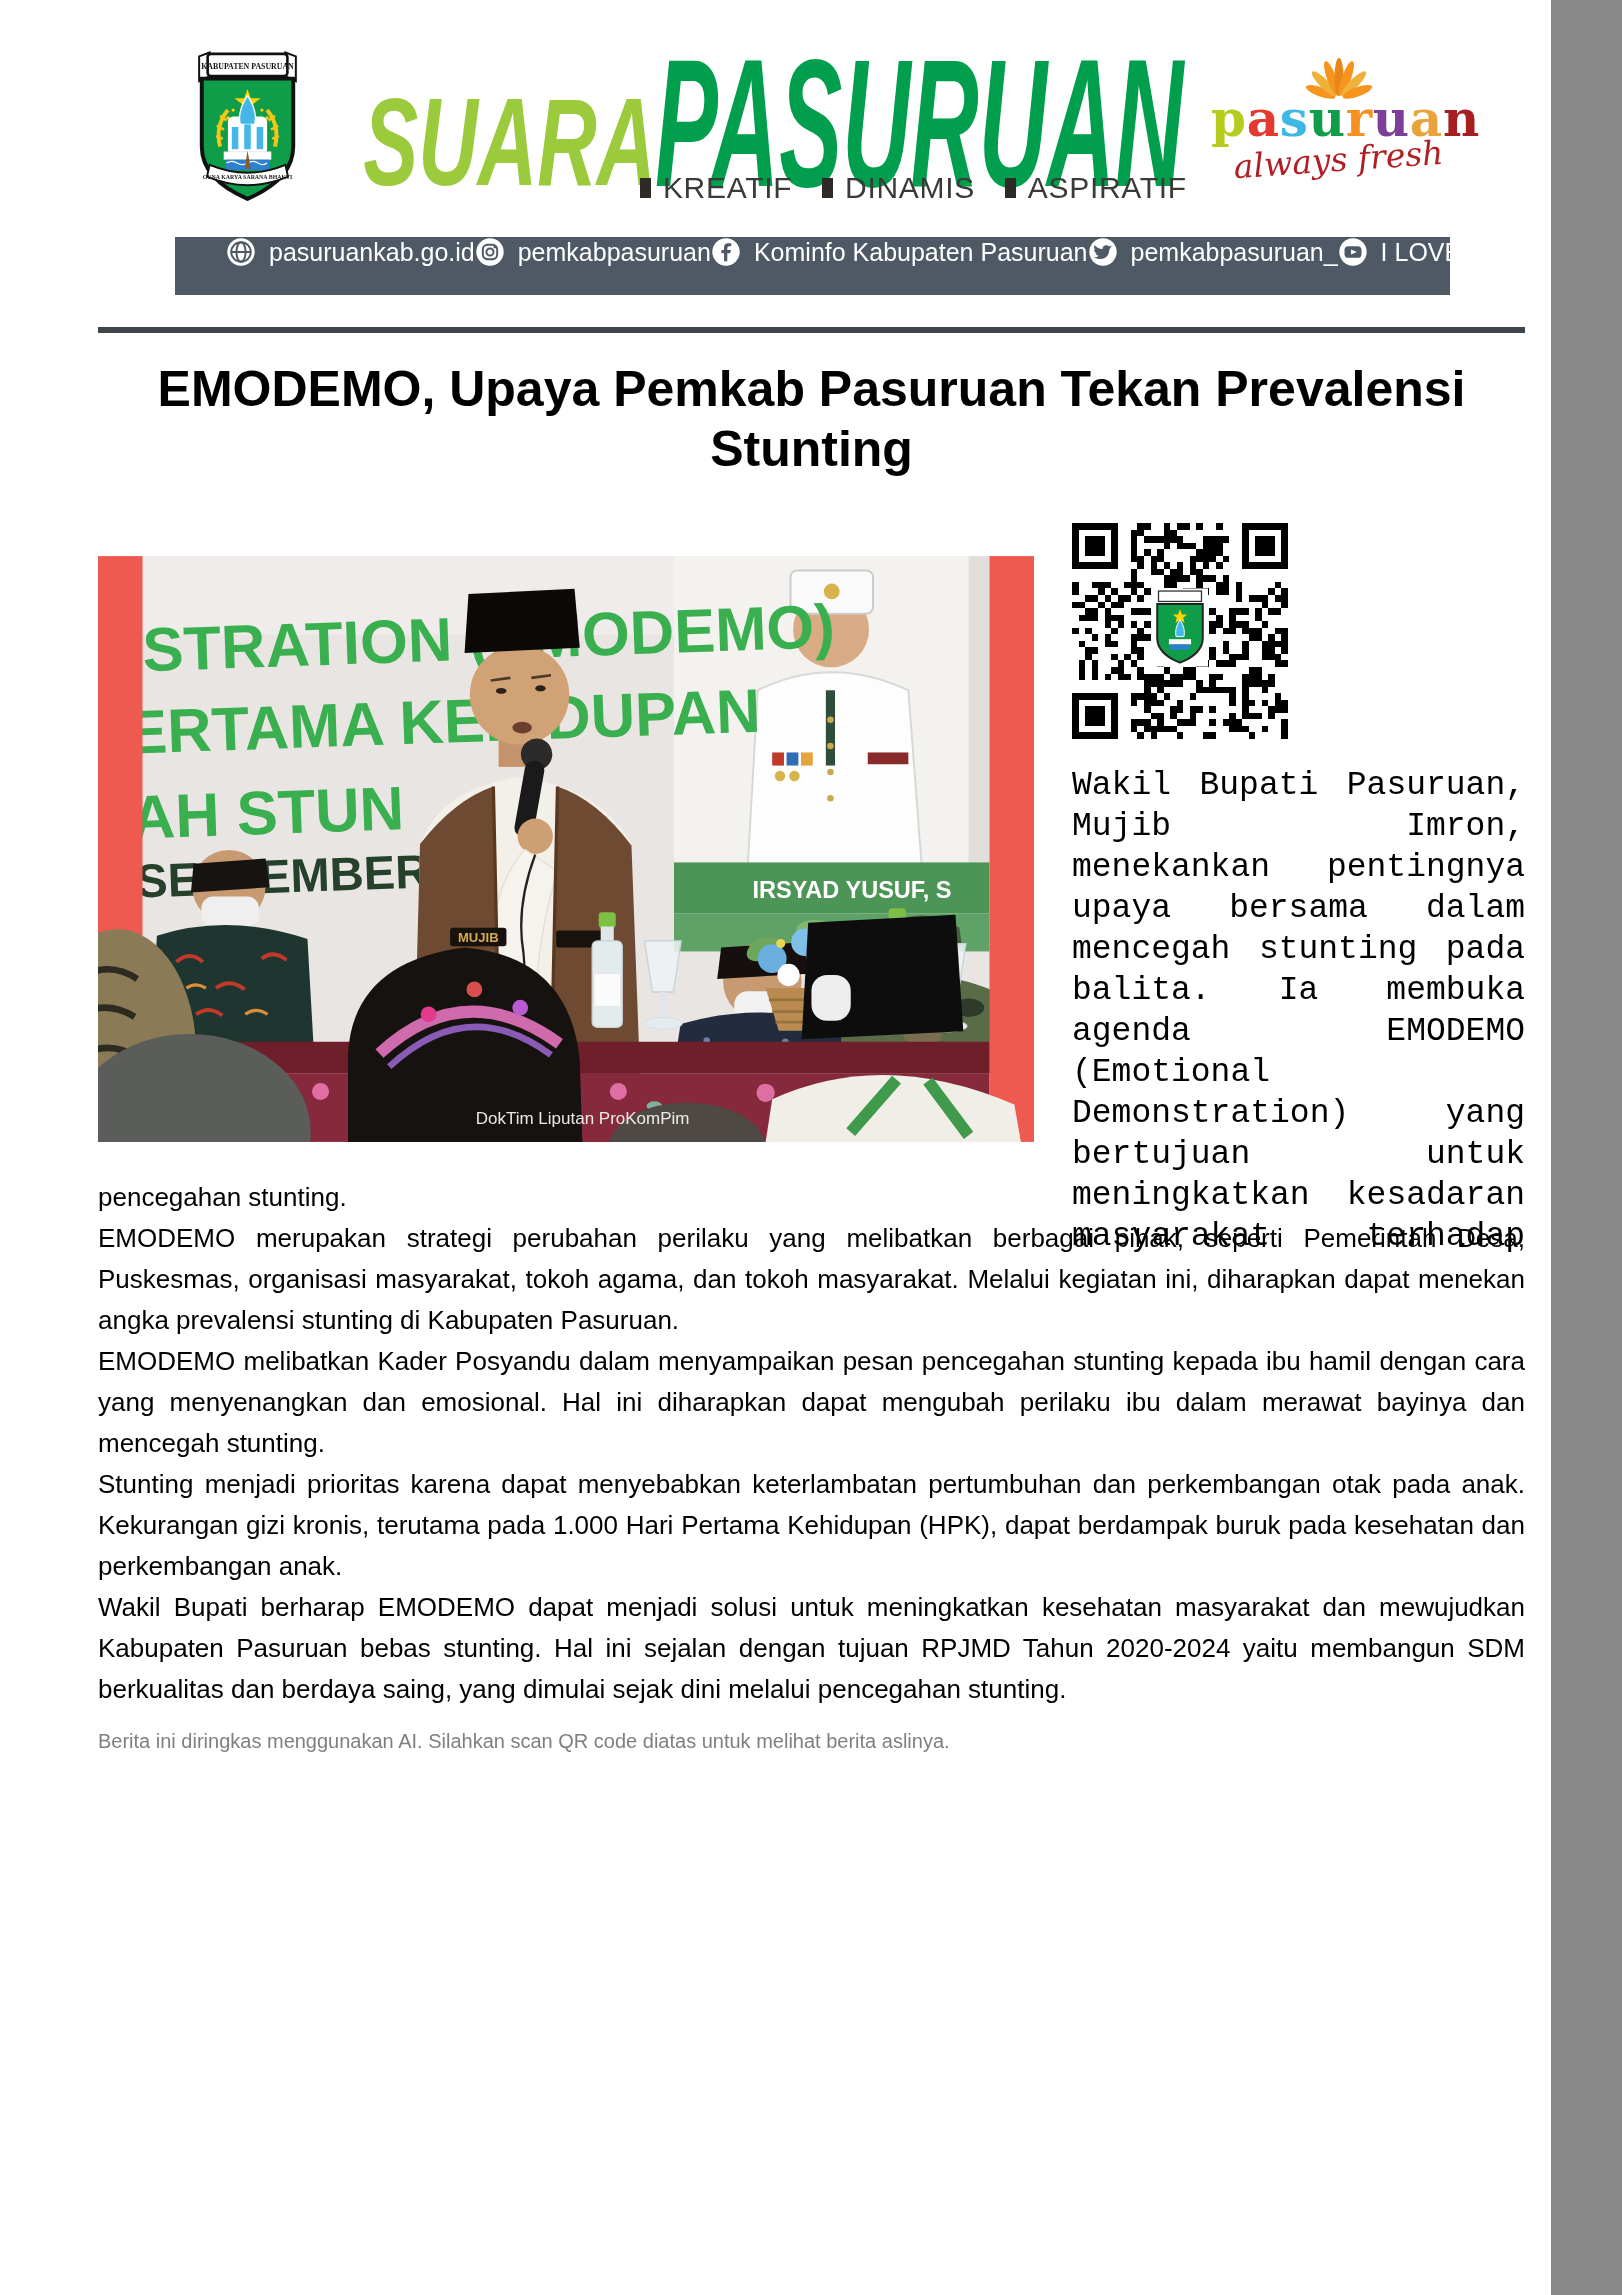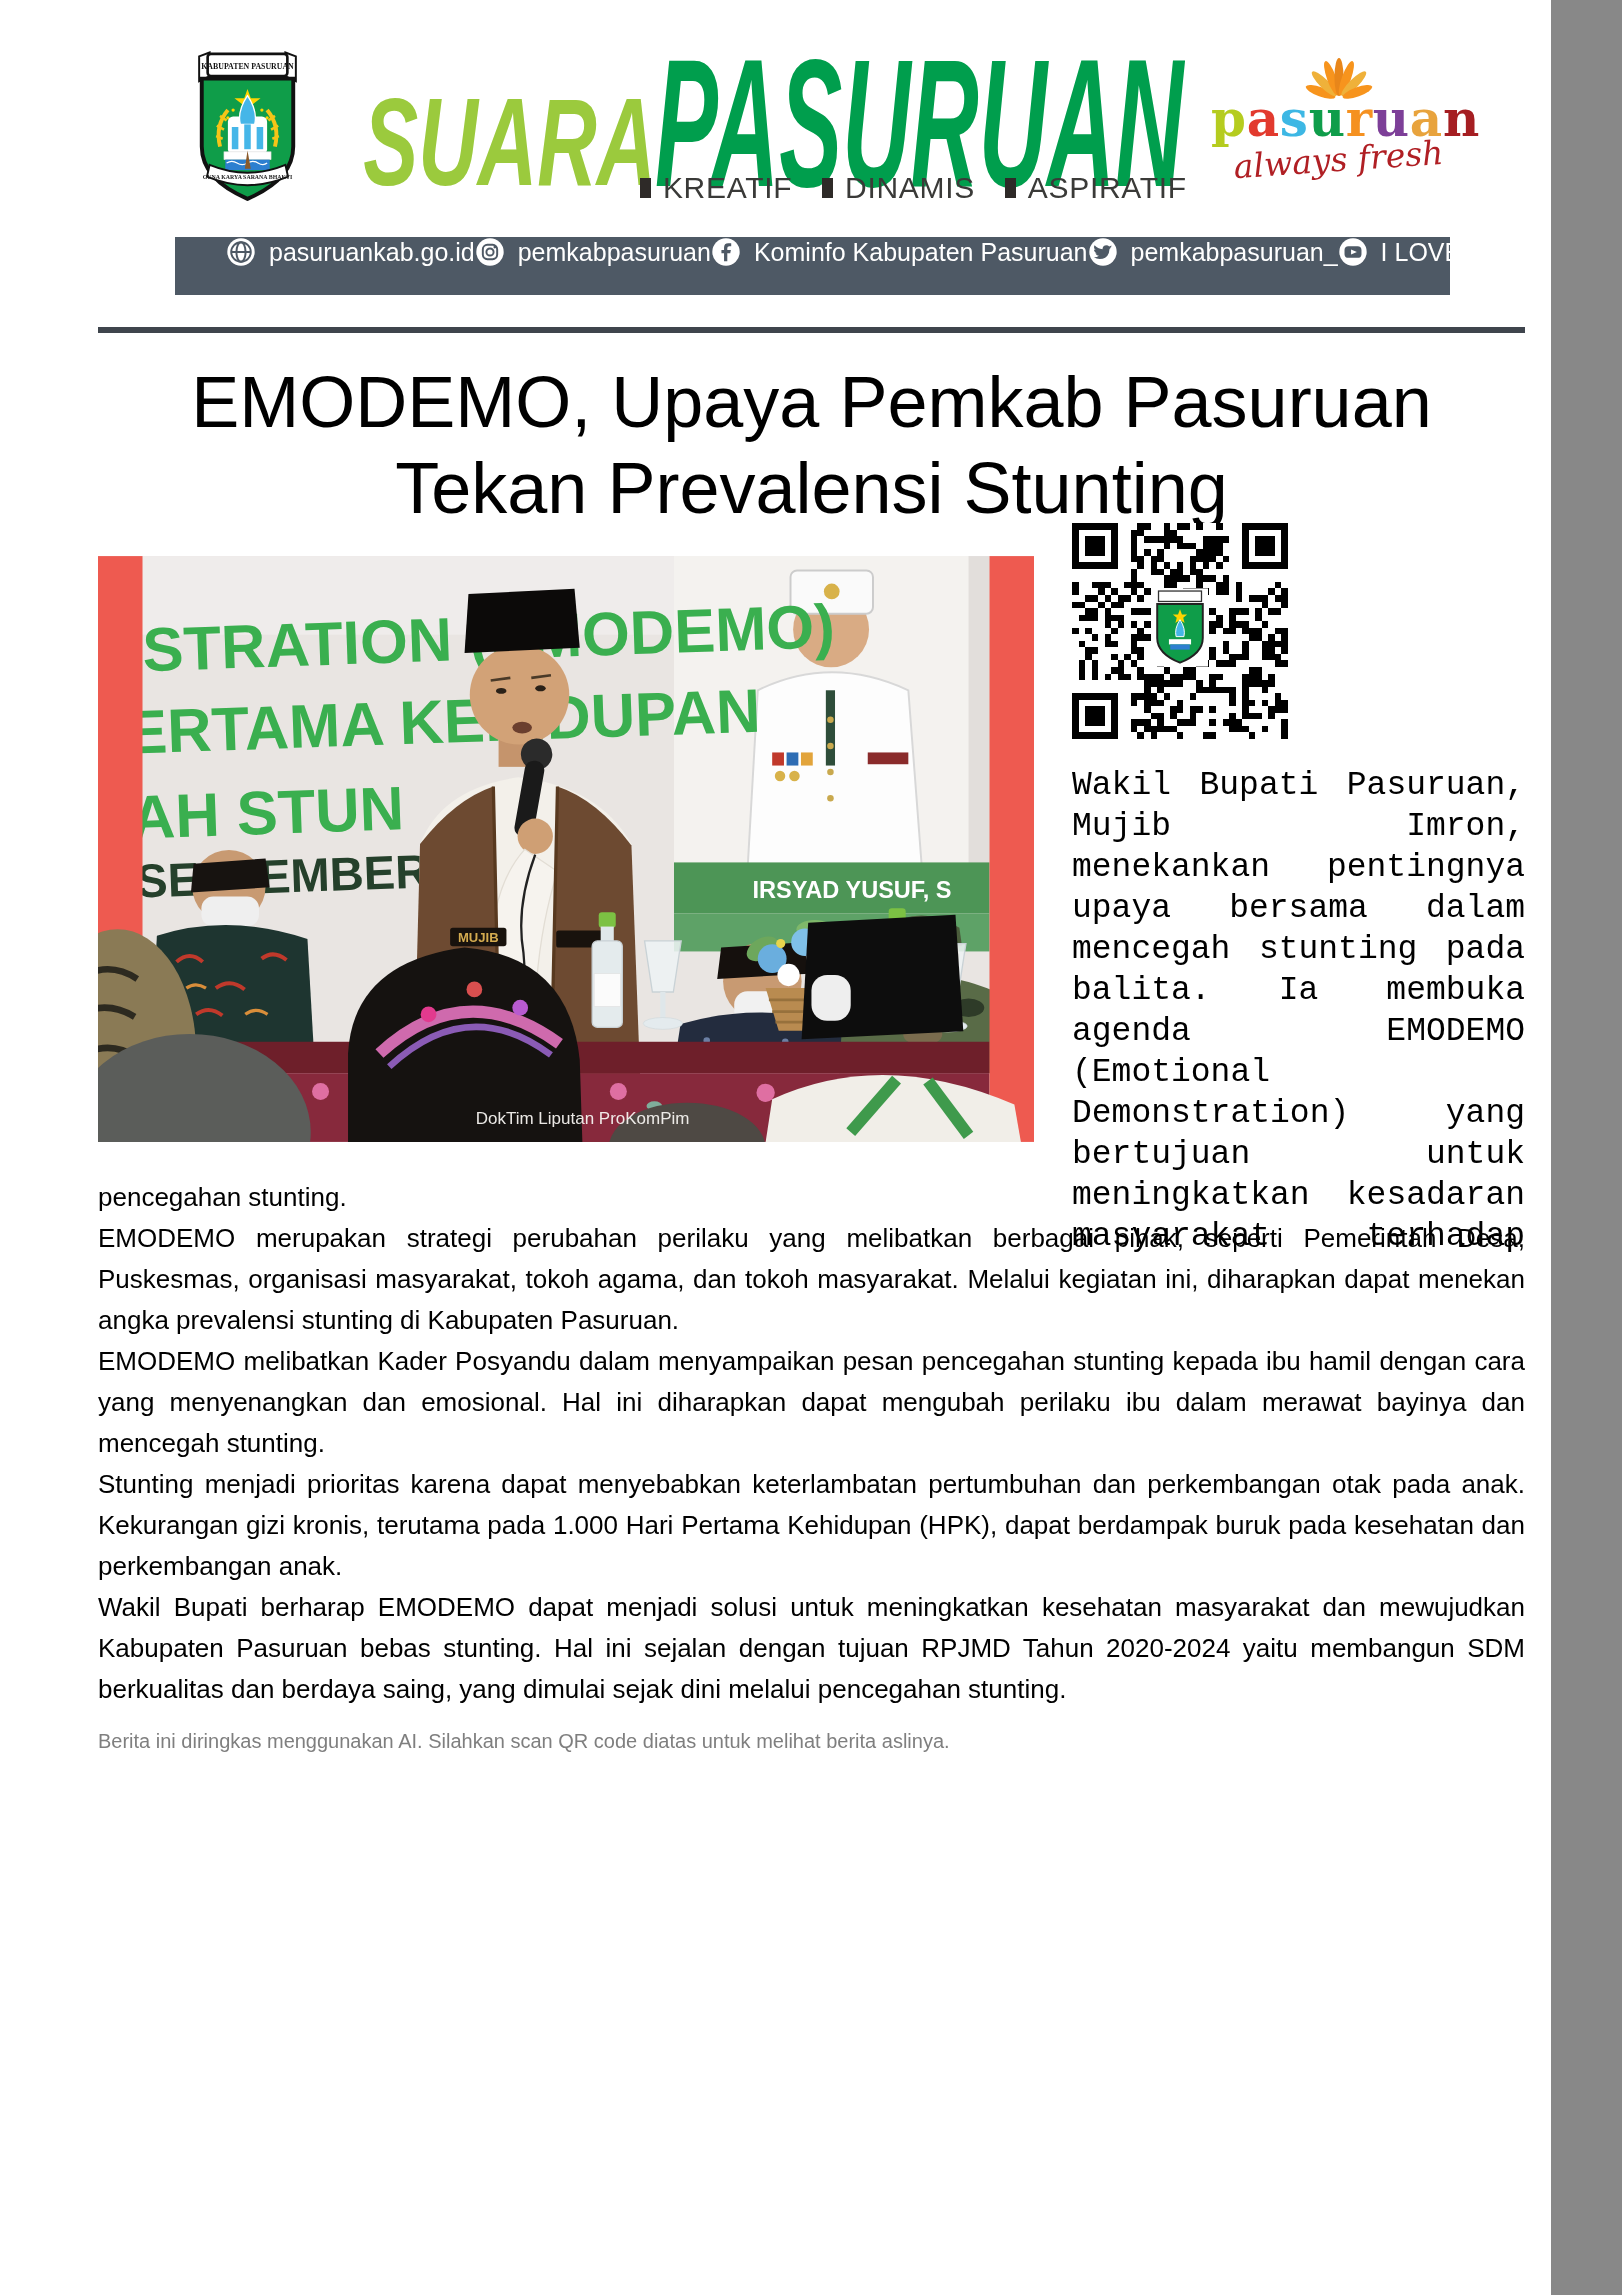--- a/index.html
+++ b/index.html
@@ -15,21 +15,21 @@
   .brand-right{position:absolute;left:1211px;top:58px;width:255px;text-align:center;}
   .brand-right .letters{font-family:"DejaVu Serif",serif;font-weight:bold;font-size:50px;line-height:0.95;letter-spacing:0.7px;}
   .brand-right .script{font-family:"DejaVu Serif",serif;font-style:italic;font-size:33px;color:#b01f24;
                        transform:rotate(-4deg);margin-top:-2.6px;}
   .sunburst{display:block;margin:0 auto -5.2px auto;}
   .social-bar{position:absolute;left:175px;top:237px;width:1275px;height:58px;background:#4e5965;
               display:flex;align-items:flex-start;justify-content:space-between;padding:0 51px;box-sizing:border-box;}
   .social-item{display:flex;align-items:center;gap:13px;color:#fff;font-size:25px;white-space:nowrap;}
   .rule{position:absolute;left:98px;top:327px;width:1427px;height:5.9px;background:#3f454d;}
   
-  .headline{position:absolute;left:98px;top:359px;width:1427px;margin:0;font-size:72px;font-weight:normal;
+  .headline{position:absolute;left:98px;top:359px;width:1427px;margin:0;font-size:50px;font-weight:bold;
             line-height:1.2;text-align:center;}
   .content{position:absolute;left:98px;top:523px;width:1427px;}
   .photo{position:absolute;left:0;top:33px;width:936px;height:586px;display:block;}
   .sidecol{position:absolute;left:974px;top:0;width:453px;}
   .qr-wrap{position:relative;width:216px;height:216px;margin-bottom:26px;}
   .qr-wrap svg.qr{width:216px;height:216px;display:block;}
   .qr-crest{position:absolute;left:80px;top:65px;width:56px;height:79px;}
   .date{font-size:33px;font-weight:bold;margin:0 0 13px 0;}
   .lead{font-size:33px;line-height:41px;margin:0;text-align:justify;text-align-last:justify;font-family:Liberation Mono, monospace;}
   .bodytext{position:absolute;left:0;top:654px;width:1427px;}

